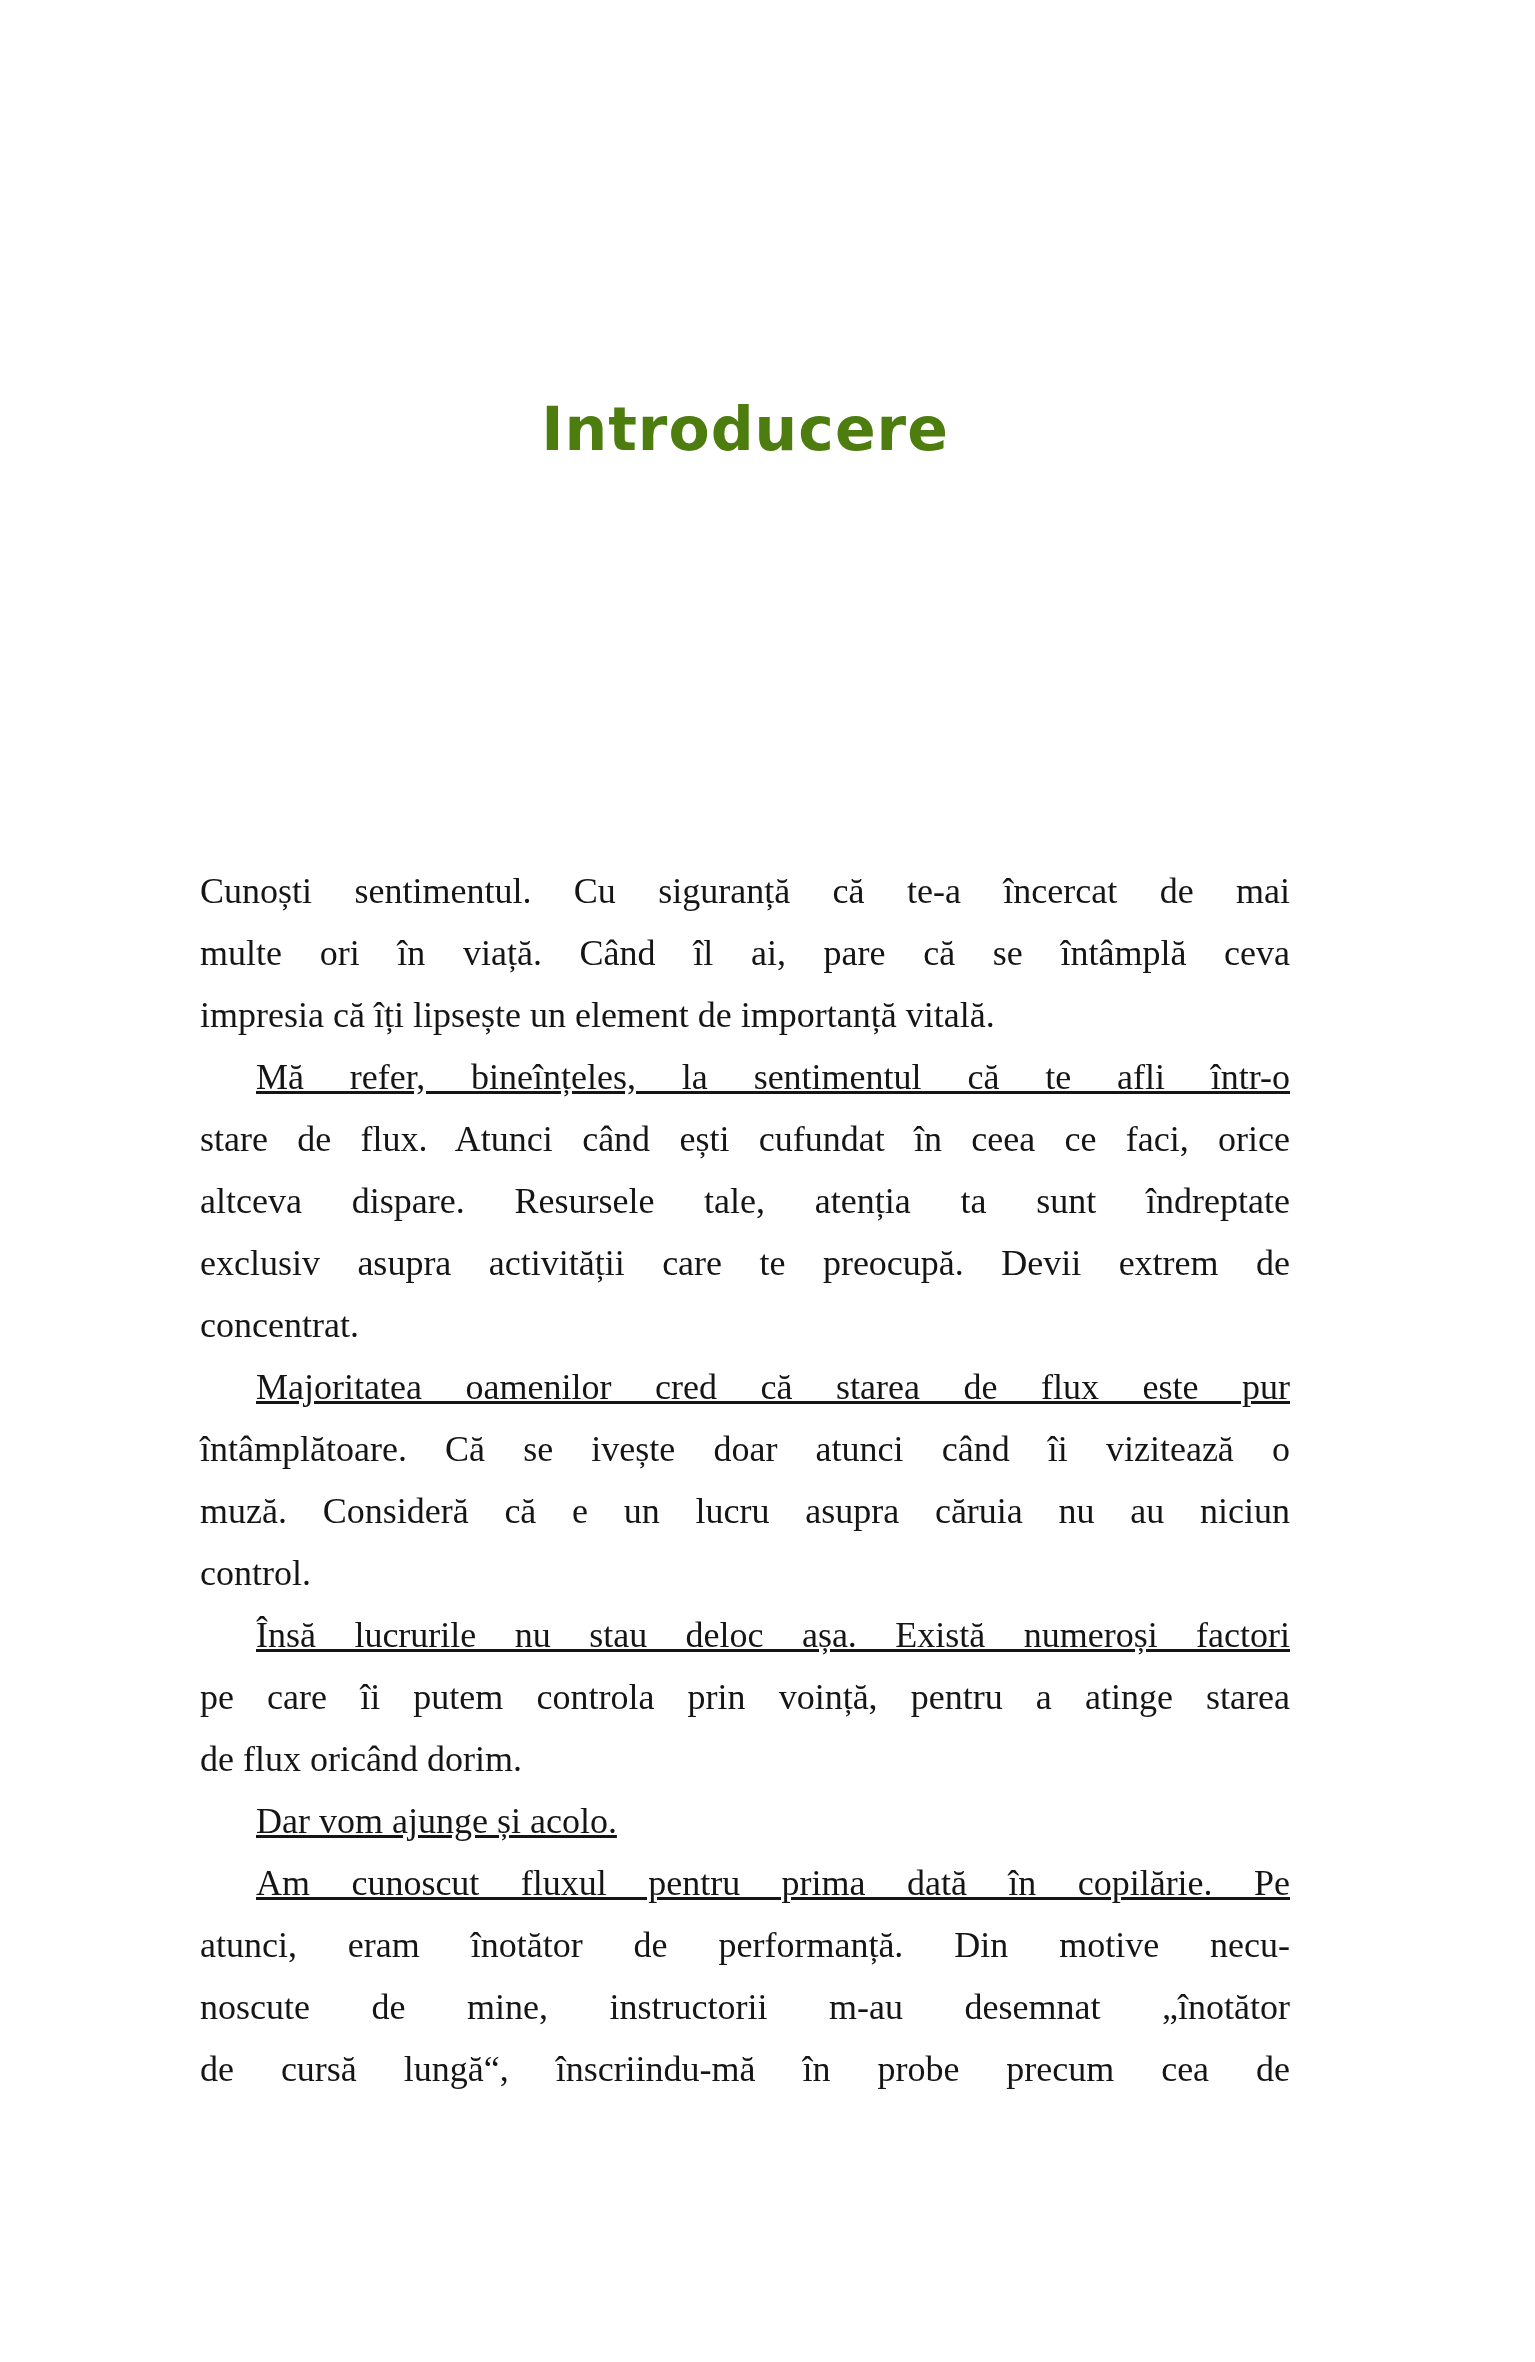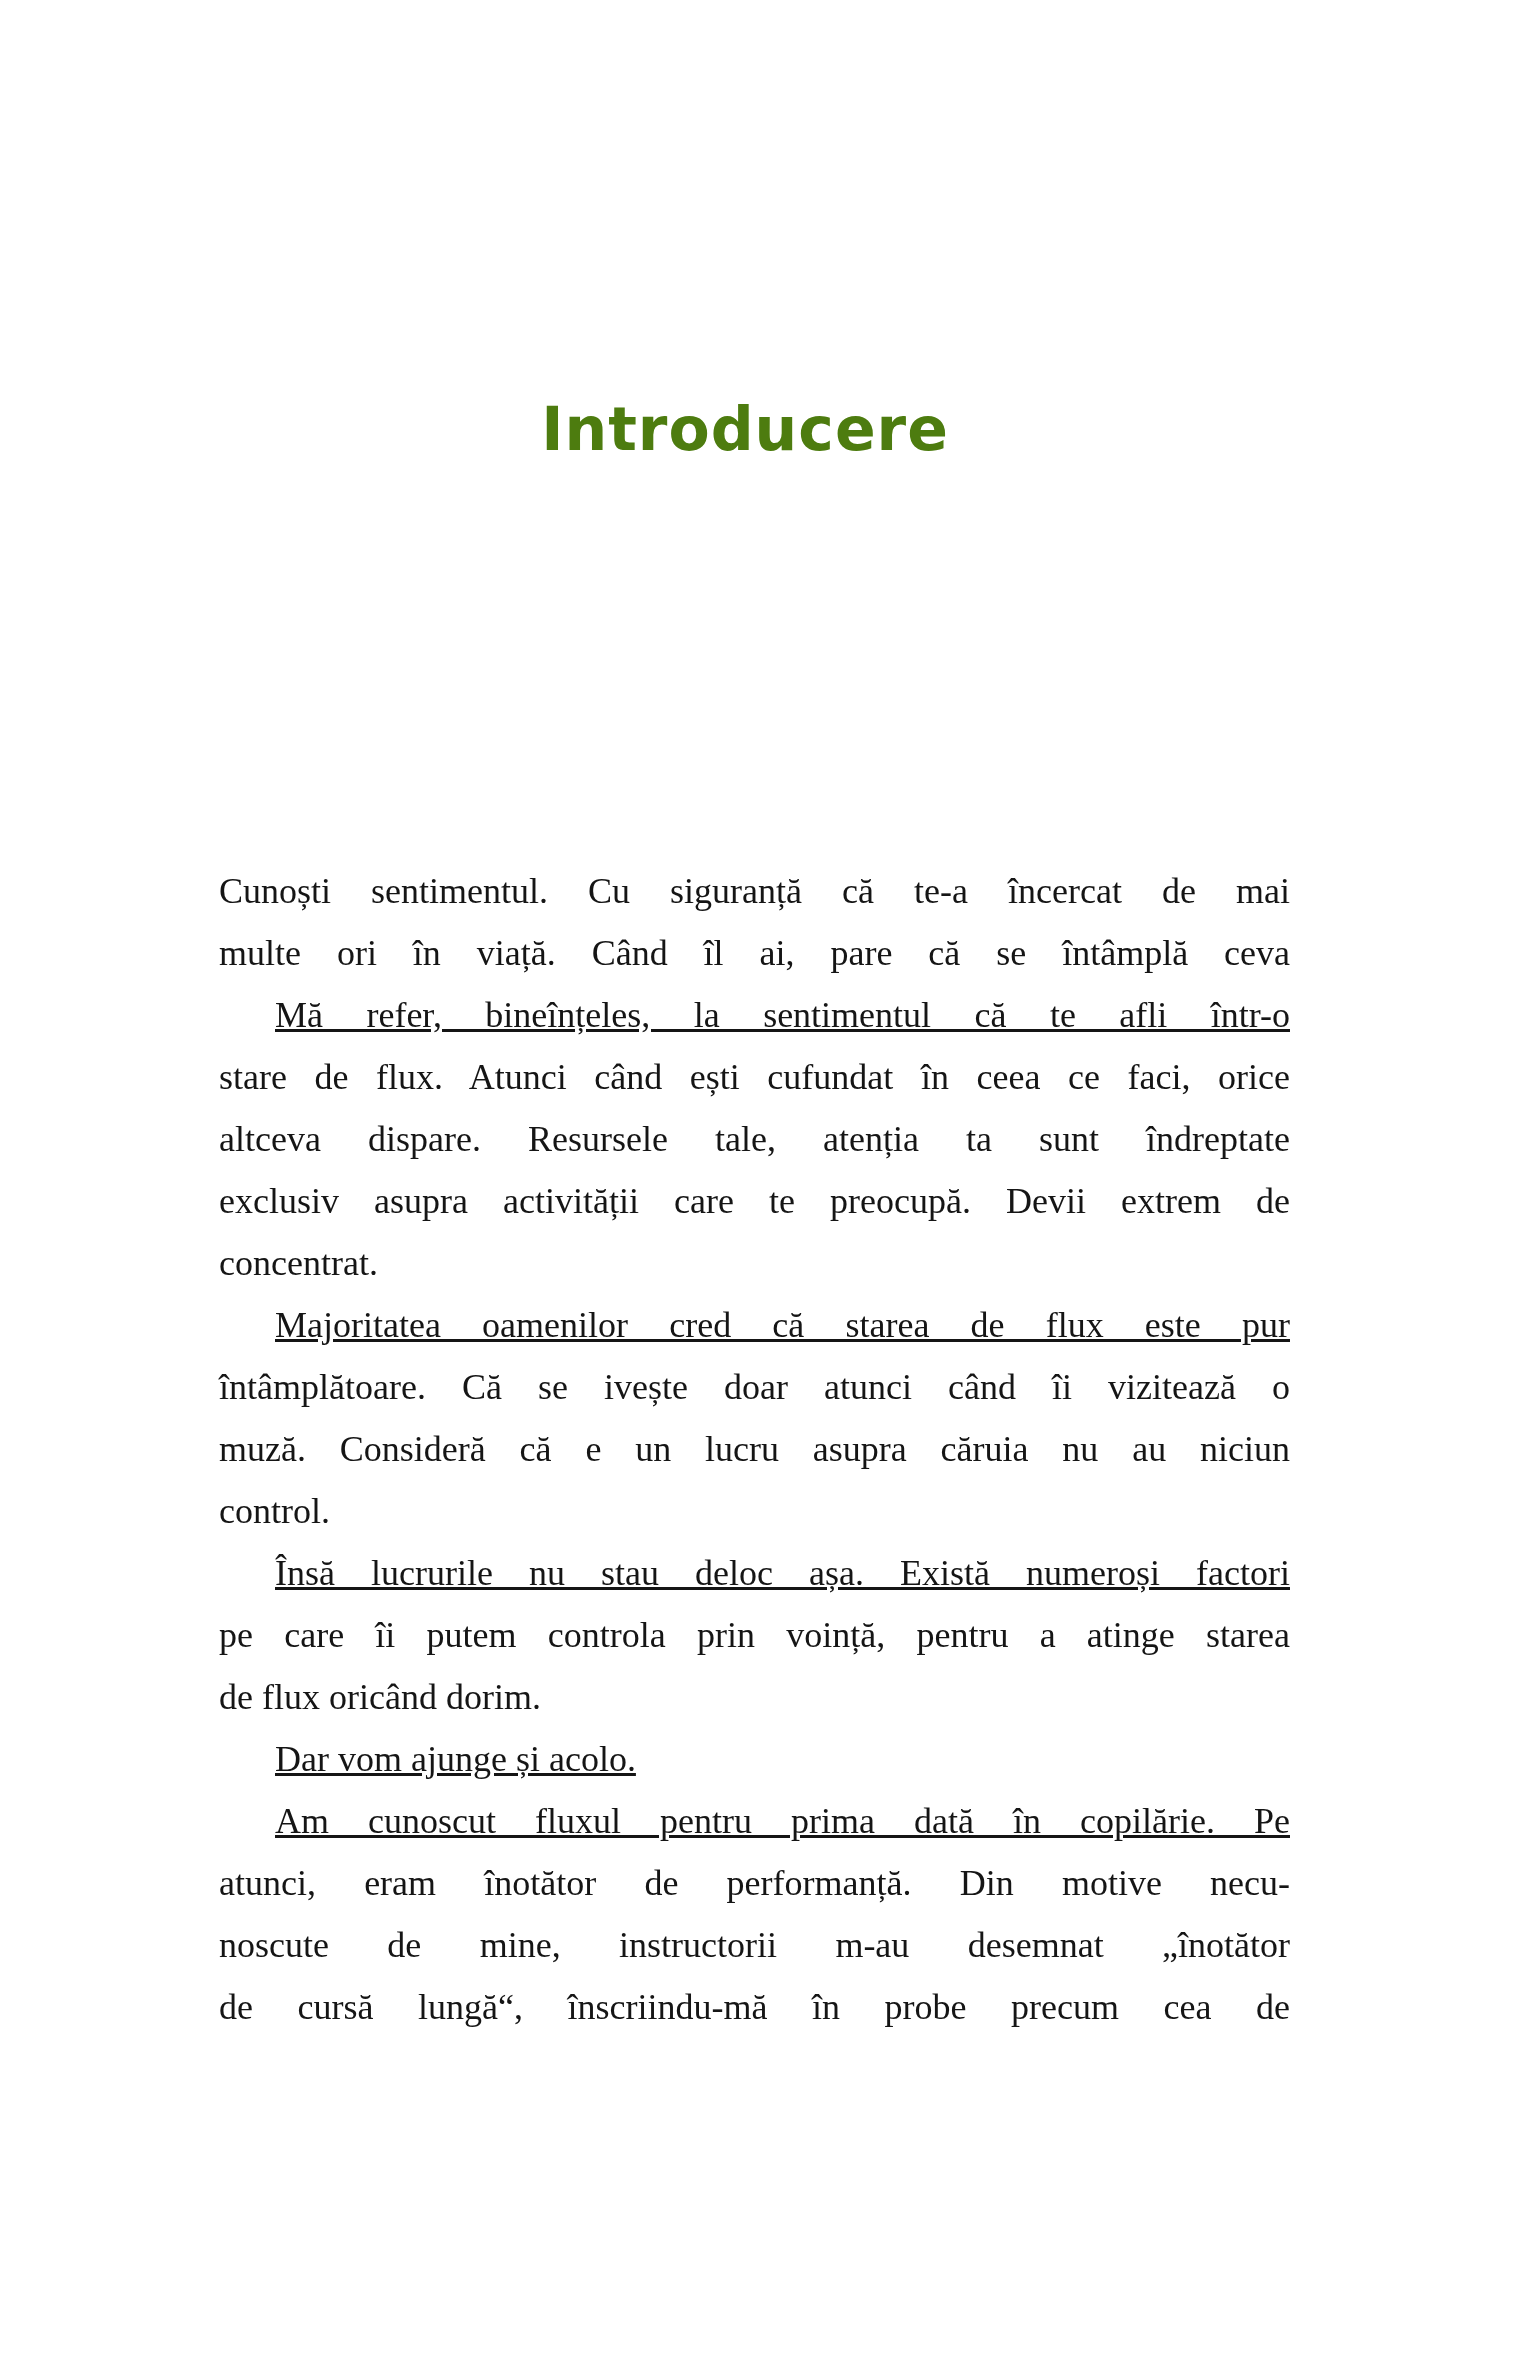--- a/index.html
+++ b/index.html
@@ -37,40 +37,40 @@
     font-size: 36px;
     line-height: 62px;
     color: #151515;
   }
   .para {
     margin: 0;
   }
   .line {
     text-align: justify;
     text-align-last: justify;
-    margin-left: 19px;
   }
   .line.last {
     text-align: left;
     text-align-last: left;
   }
   .para.indent .line:first-child {
     text-indent: 56px;
     text-decoration: underline;
   }
 </style>
 </head>
 <body>
 
 <div class="page">
   <h1 class="chapter-title">Introducere</h1>
   <div class="body-text">
       <div class="para">
         <div class="line">Cunoști sentimentul. Cu siguranță că te-a încercat de mai</div>
         <div class="line">multe ori în viață. Când îl ai, pare că se întâmplă ceva</div>
+        <div class="line last">impresia că îți lipsește un element de importanță vitală.</div>
       </div>
       <div class="para indent">
         <div class="line">Mă refer, bineînțeles, la sentimentul că te afli într-o</div>
         <div class="line">stare de flux. Atunci când ești cufundat în ceea ce faci, orice</div>
         <div class="line">altceva dispare. Resursele tale, atenția ta sunt îndreptate</div>
         <div class="line">exclusiv asupra activității care te preocupă. Devii extrem de</div>
         <div class="line last">concentrat.</div>
       </div>
       <div class="para indent">
         <div class="line">Majoritatea oamenilor cred că starea de flux este pur</div>

